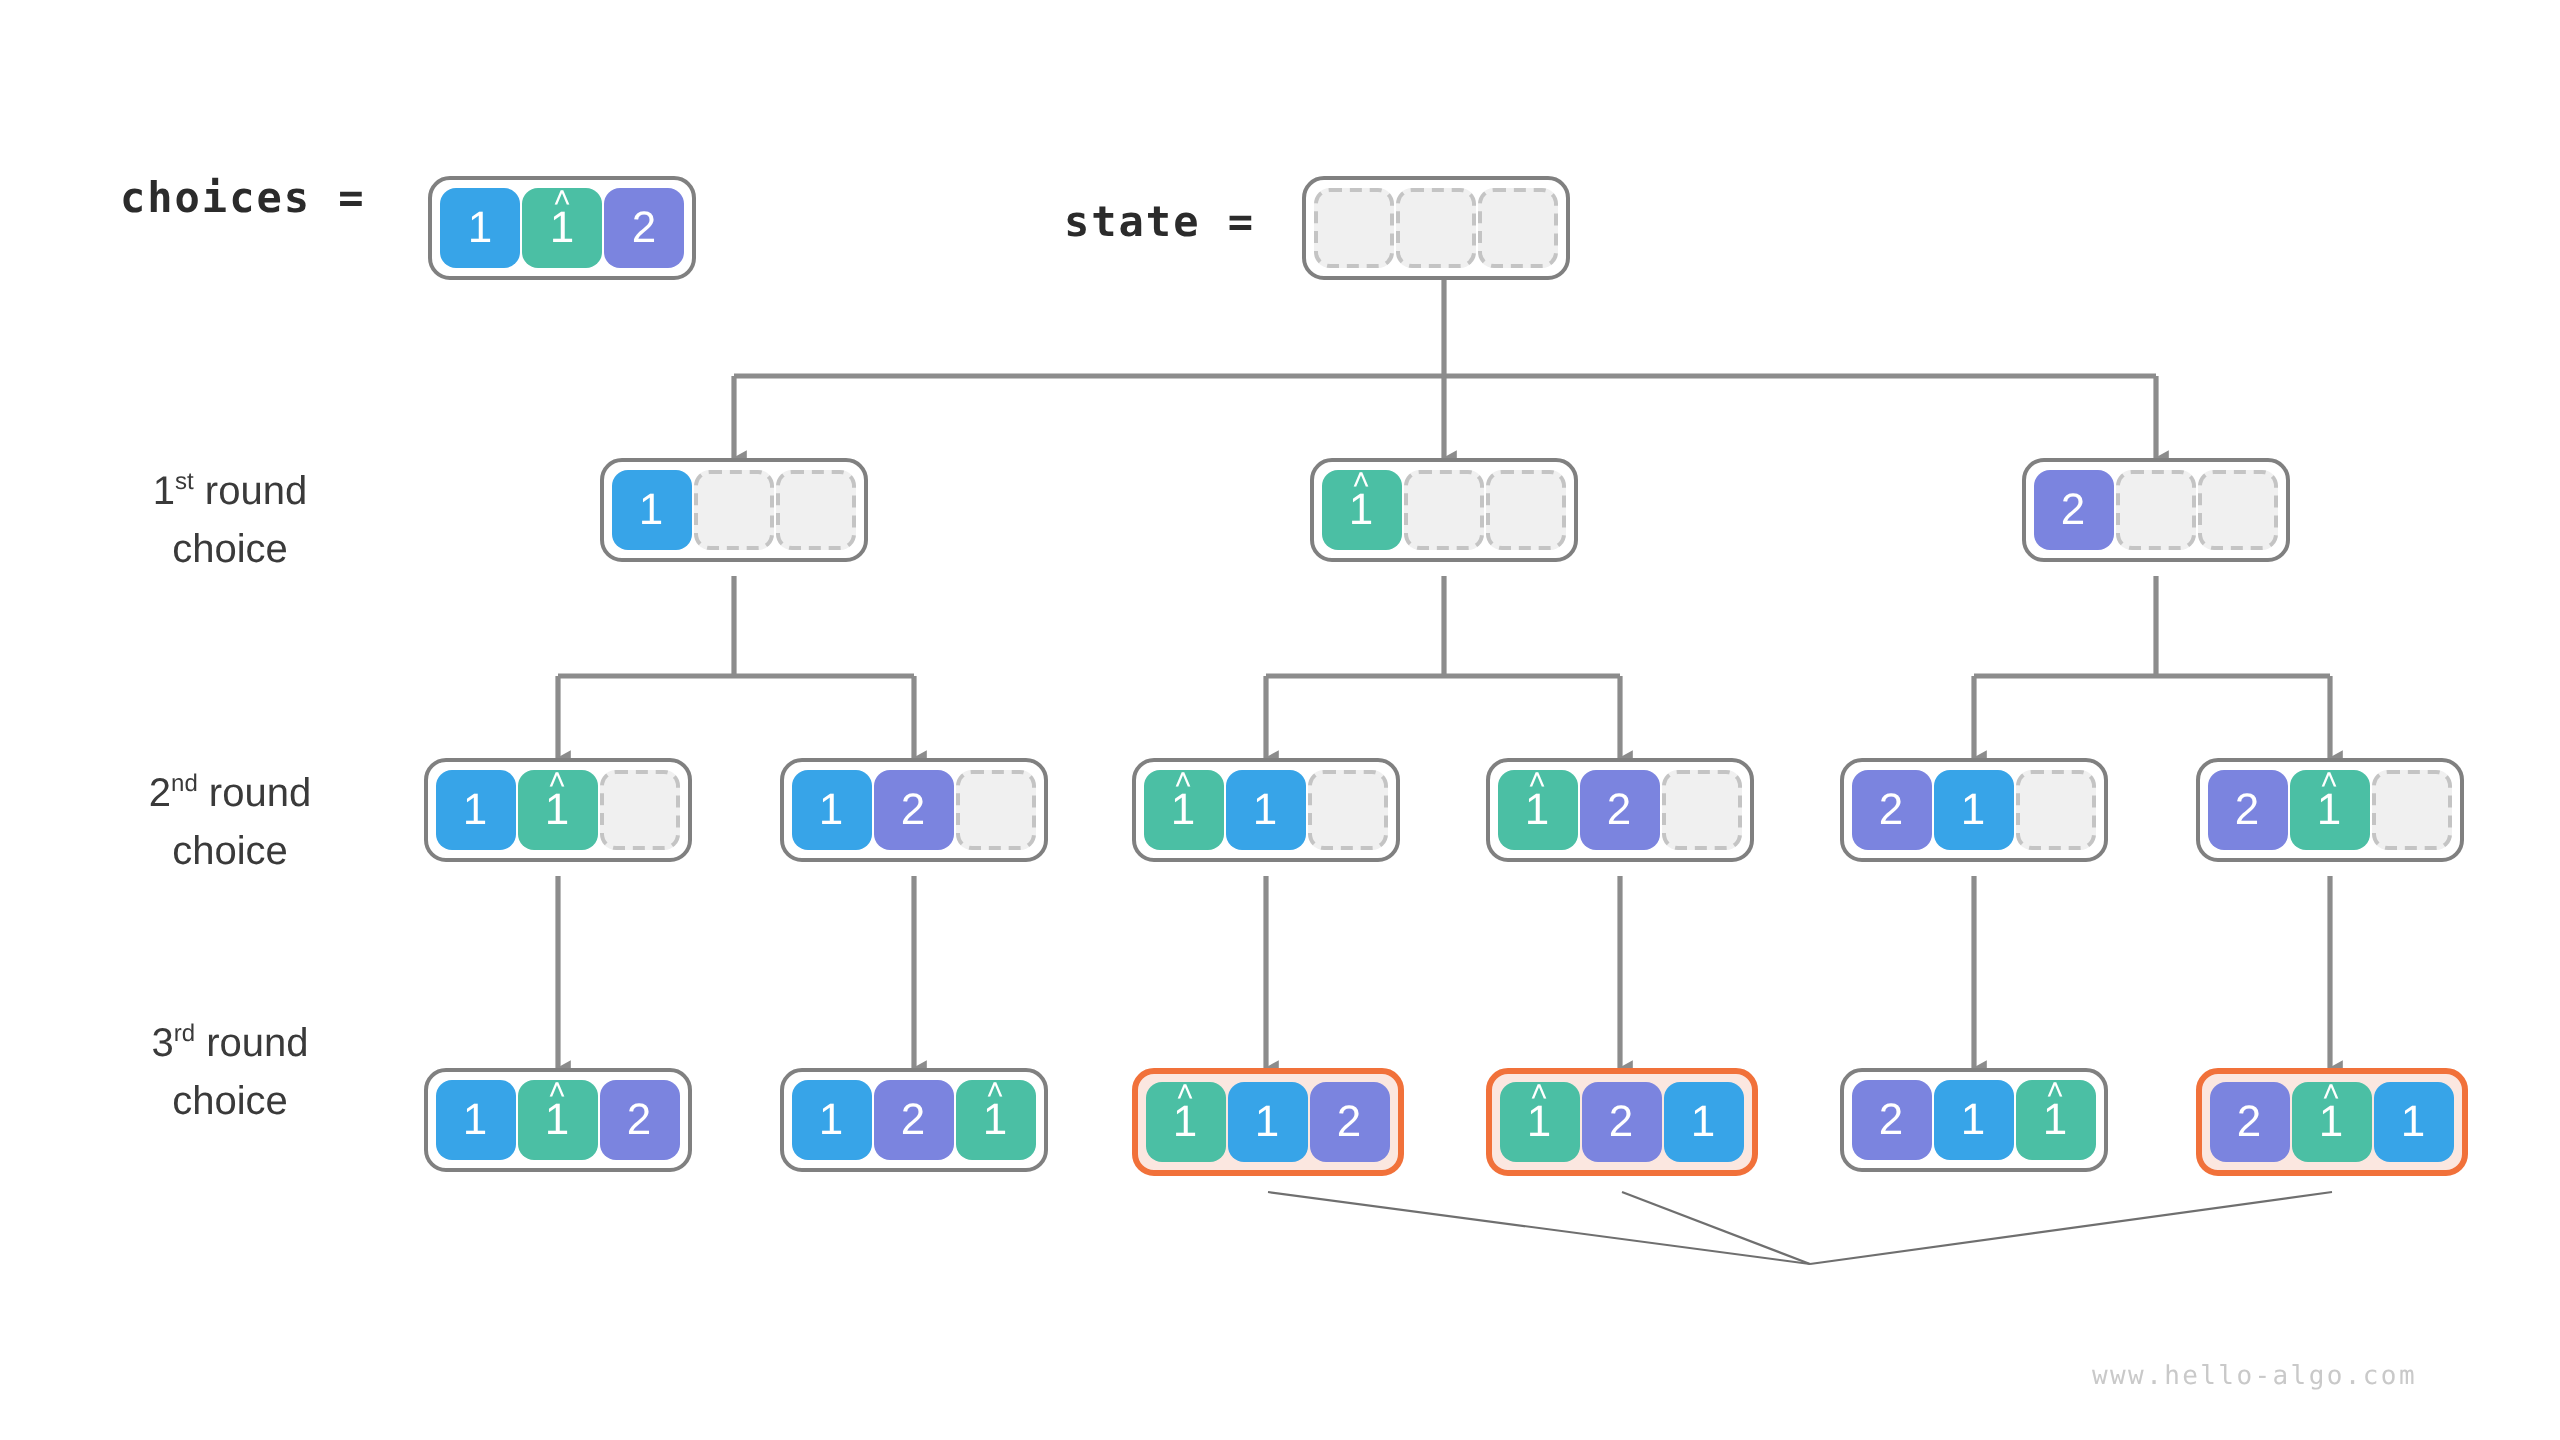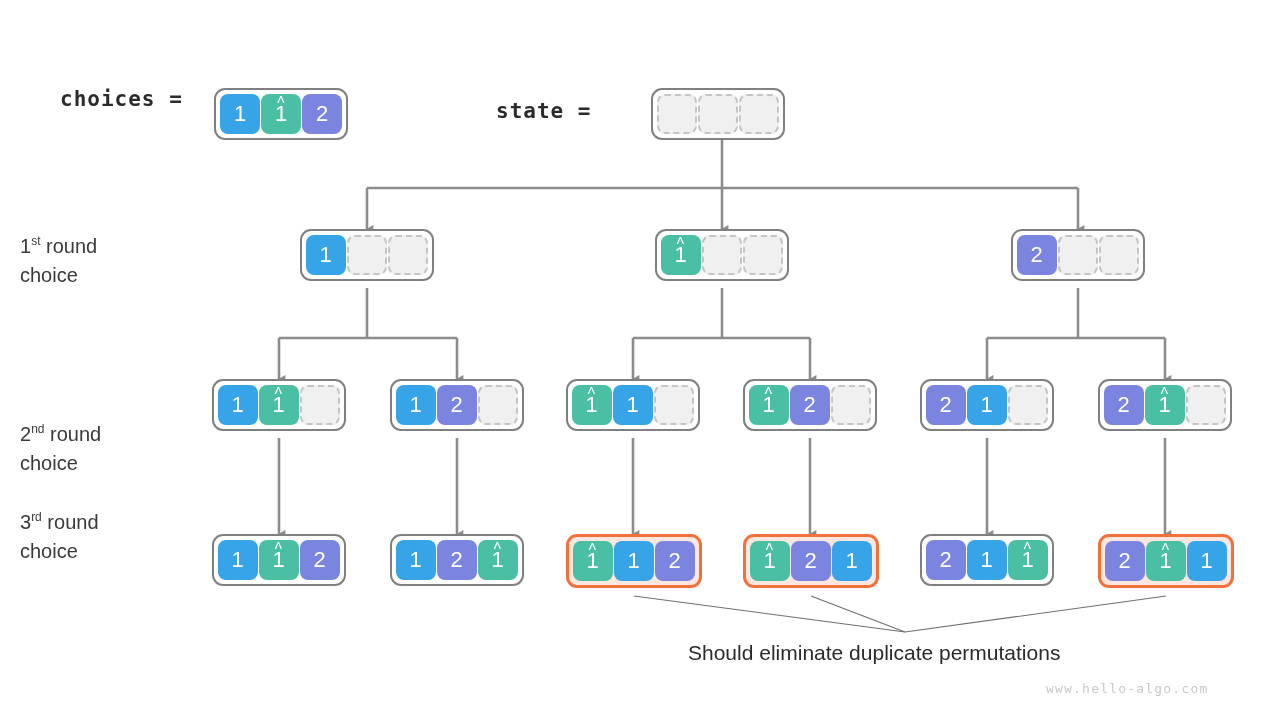--- a/index.html
+++ b/index.html
@@ -30,21 +30,21 @@
     font-weight: bold;
     font-size: 21px;
     color: #2b2b2b;
     letter-spacing: 1px;
     white-space: nowrap;
   }
   
   .round-label {
     position: absolute;
     width: 190px;
-    text-align: left;
+    text-align: center;
     font-size: 20px;
     color: #3a3a3a;
     line-height: 1.45;
   }
   .round-label sup {
     font-size: 12px;
     vertical-align: super;
   }
   
   .node {
@@ -170,34 +170,34 @@
         <span>1</span>
       </div>
       <div class="cell c-green">
         <span class="hatnum"><span class="hat">˄</span><span>1</span></span>
       </div>
       <div class="cell c-purple">
         <span>2</span>
       </div>
     </div>
 
-  <div class="mono-label" style="left:496px; top:99px;">state =</div>
+  <div class="mono-label" style="left:532px; top:99px;">state =</div>
 
   <div class="node" id="state-node" style="left:651px; top:88px;">
       <div class="cell c-empty"></div>
       <div class="cell c-empty"></div>
       <div class="cell c-empty"></div>
     </div>
 
   <div class="round-label" style="left:20px; top:232px;">
     <span><span>1</span><sup>st</sup><span> round</span></span><br>
     <span>choice</span>
   </div>
 
-  <div class="round-label" style="left:20px; top:383px;margin-top:37px;">
+  <div class="round-label" style="left:20px; top:383px;">
     <span><span>2</span><sup>nd</sup><span> round</span></span><br>
     <span>choice</span>
   </div>
 
   <div class="round-label" style="left:20px; top:508px;">
     <span><span>3</span><sup>rd</sup><span> round</span></span><br>
     <span>choice</span>
   </div>
 
   <div id="tree-nodes">
@@ -337,17 +337,16 @@
         </div>
         <div class="cell c-green">
           <span class="hatnum"><span class="hat">˄</span><span>1</span></span>
         </div>
         <div class="cell c-blue">
           <span>1</span>
         </div>
       </div>
     </div>
 
-  <div class="caption" style="left:688px; top:641px;">Should eliminate duplicate permutations</div>
 
   <div class="watermark" style="left:1046px; top:681px;">www.hello-algo.com</div>
 
 </div>
 
 </body></html>

